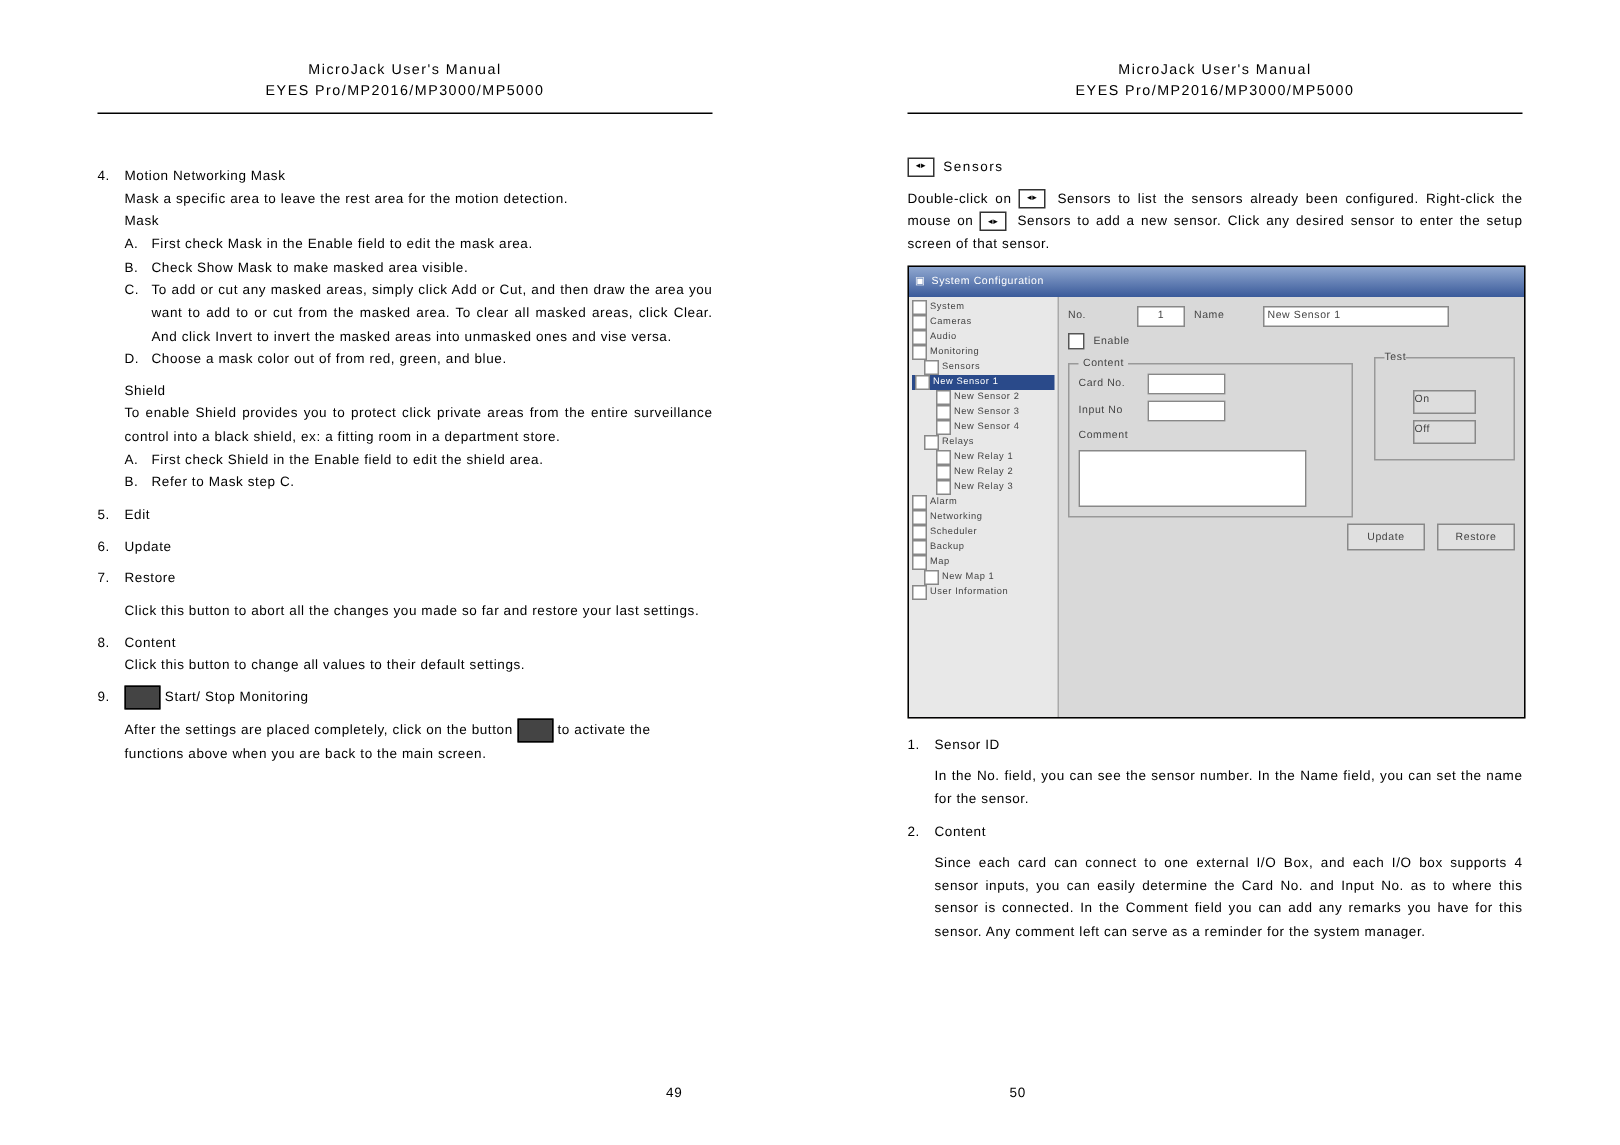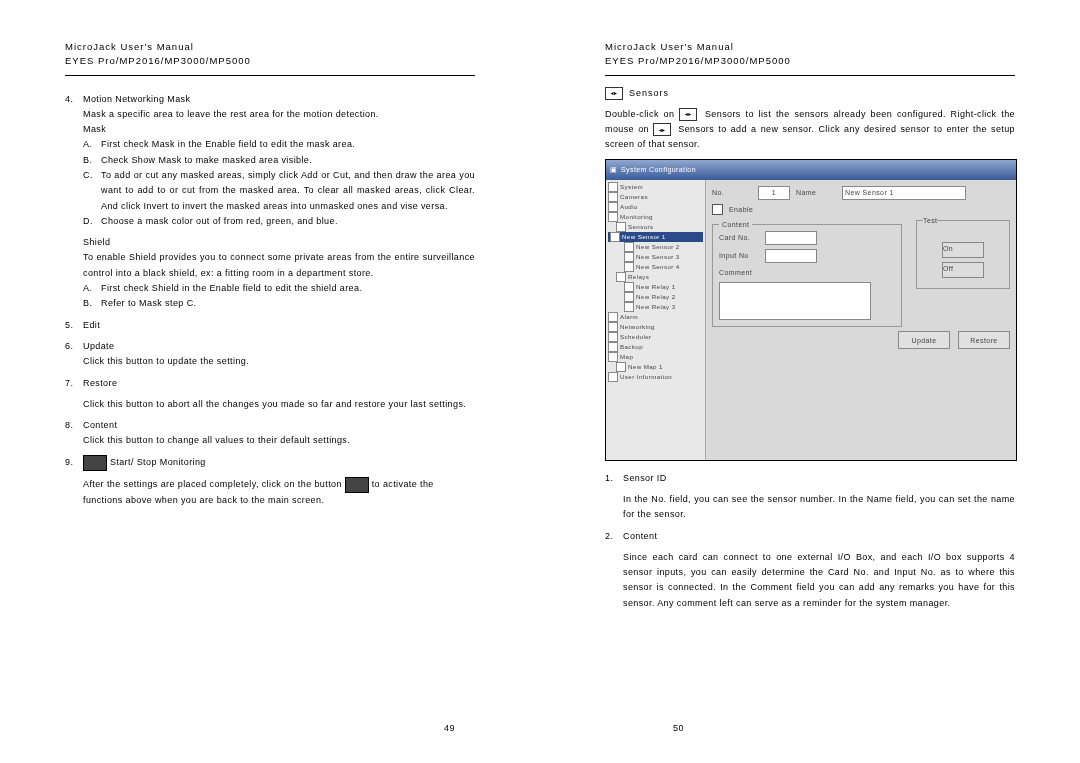--- a/index.html
+++ b/index.html
@@ -16,26 +16,26 @@
   }
   .page {
     width: 540px;
     box-sizing: border-box;
     padding: 40px 65px 30px 65px;
     position: relative;
     display: flex;
     flex-direction: column;
   }
   .page-header {
-    text-align: left;
+    text-align: center;
     font-size: 9.5px;
     line-height: 1.5;
     border-bottom: 1px solid #000;
     padding-bottom: 6px;
-    margin-bottom: 10px;
+    margin-bottom: 28px;
     letter-spacing: 1px;
   }
   .body {
     flex: 1;
     font-size: 9px;
     line-height: 1.7;
     letter-spacing: 0.4px;
   }
   .sec { margin-top: 6px; }
   .num-item { display: flex; }
@@ -143,40 +143,39 @@
     <div class="sub">
         <div class="letter">C.</div>
         <div class="txt">To add or cut any masked areas, simply click Add or Cut, and then draw the area you want to add to or cut from the masked area.  To clear all masked areas, click Clear. And click Invert to invert the masked areas into unmasked ones and vise versa.</div>
       </div>
     <div class="sub">
         <div class="letter">D.</div>
         <div class="txt">Choose a mask color out of from red, green, and blue.</div>
       </div>
 
     <div class="indent sec">Shield</div>
-    <div class="indent just">To enable Shield provides you to connect some private areas from the entire surveillance control into a black shield, ex: a fitting room in a department store.</div>
+    <div class="indent just">To enable Shield provides you to protect click private areas from the entire surveillance control into a black shield, ex: a fitting room in a department store.</div>
     <div class="sub">
         <div class="letter">A.</div>
         <div class="txt">First check Shield in the Enable field to edit the shield area.</div>
       </div>
     <div class="sub">
         <div class="letter">B.</div>
         <div class="txt">Refer to Mask step C.</div>
       </div>
 
     <div class="num-item sec">
       <div class="num">5.</div>
         <div class="txt">Edit</div>
     </div>
 
     <div class="num-item sec">
       <div class="num">6.</div>
         <div class="txt">Update</div>
     </div>
-    <div class="indent">Click this button to update the setting.</div>
 
     <div class="num-item sec">
       <div class="num">7.</div>
         <div class="txt">Restore</div>
     </div>
     <div class="indent just sec">Click this button to abort all the changes you made so far and restore your last settings.</div>
 
     <div class="num-item sec">
       <div class="num">8.</div>
         <div class="txt">Content</div>

